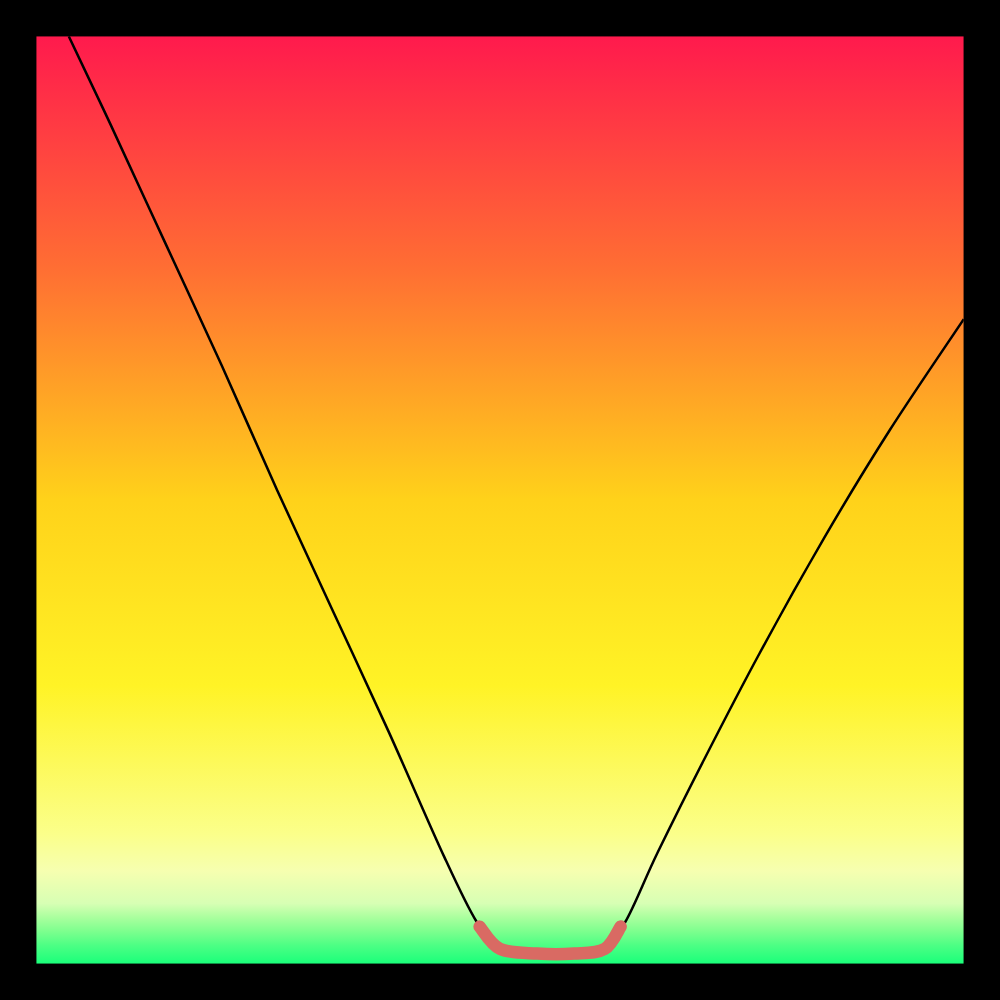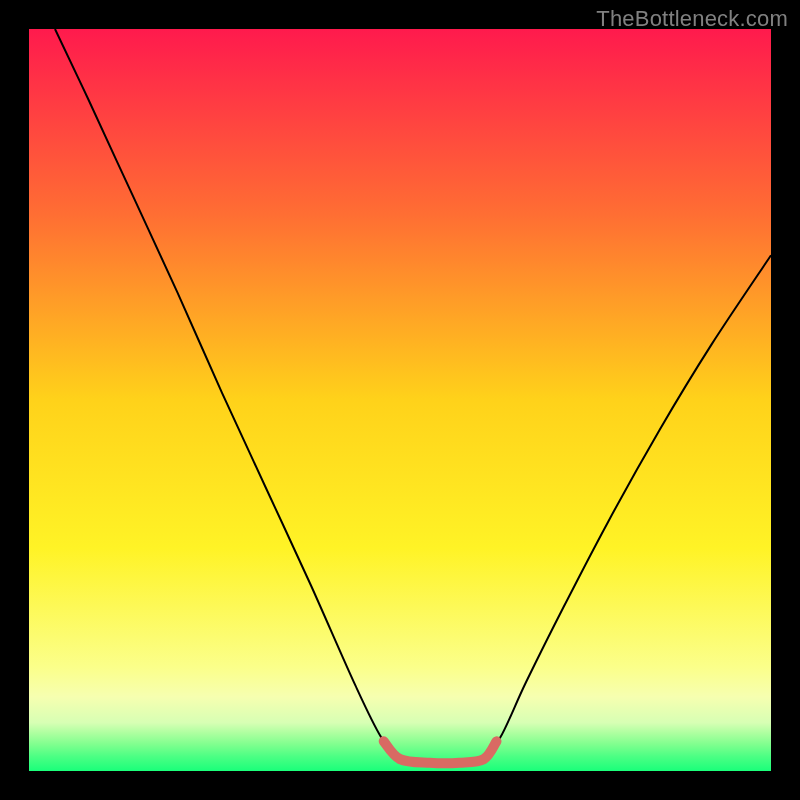--- a/index.html
+++ b/index.html
@@ -52,14 +52,13 @@
           <stop offset="95%" stop-color="#aaff9e"></stop>
           <stop offset="96.5%" stop-color="#7dff8e"></stop>
           <stop offset="98%" stop-color="#4dff84"></stop>
           <stop offset="100%" stop-color="#1aff7a"></stop>
         </linearGradient>
     </defs>
     <rect x="0" y="0" width="742" height="742" fill="url(#bg)"></rect>
     <path id="curve" fill="none" d="M 26.0 0.0 C 31.5 11.7, 46.4 42.7, 59.4 70.5 C 72.3 98.3, 89.0 134.8, 103.9 166.9 C 118.7 199.1, 133.6 230.6, 148.4 263.4 C 163.2 296.2, 178.1 330.8, 192.9 363.6 C 207.8 396.4, 222.6 427.9, 237.4 460.0 C 252.3 492.2, 267.1 523.7, 282.0 556.5 C 296.8 589.3, 314.7 631.3, 326.5 656.7 C 338.2 682.0, 345.0 696.9, 352.4 708.6 C 359.9 720.4, 364.2 723.1, 371.0 727.2 C 377.8 731.2, 384.6 732.1, 393.3 733.1 C 401.9 734.1, 413.0 733.8, 422.9 733.1 C 432.8 732.4, 444.6 732.7, 452.6 728.6 C 460.7 724.6, 463.8 721.2, 471.2 708.6 C 478.6 696.0, 486.6 674.6, 497.1 653.0 C 507.7 631.3, 520.6 605.3, 534.2 578.8 C 547.8 552.2, 562.7 523.1, 578.8 493.4 C 594.8 463.7, 613.4 430.4, 630.7 400.7 C 648.0 371.0, 664.1 344.4, 682.6 315.4 C 701.2 286.3, 732.1 241.2, 742.0 226.3" stroke="#000000" stroke-width="2"></path>
     <path id="marker" fill="none" d="M 354.7 712.3 C 357.4 715.3, 363.3 726.5, 371.0 730.1 C 378.7 733.7, 390.8 733.2, 400.7 733.8 C 410.6 734.5, 421.3 734.5, 430.4 733.8 C 439.4 733.2, 448.7 733.7, 454.8 730.1 C 461.0 726.5, 465.4 715.3, 467.5 712.3" stroke="#d96a63" stroke-width="10" stroke-linecap="round" stroke-linejoin="round"></path>
   </svg>
-  <div class="wm">TheBottleneck.com</div>
 </div>
 
 </body></html>

